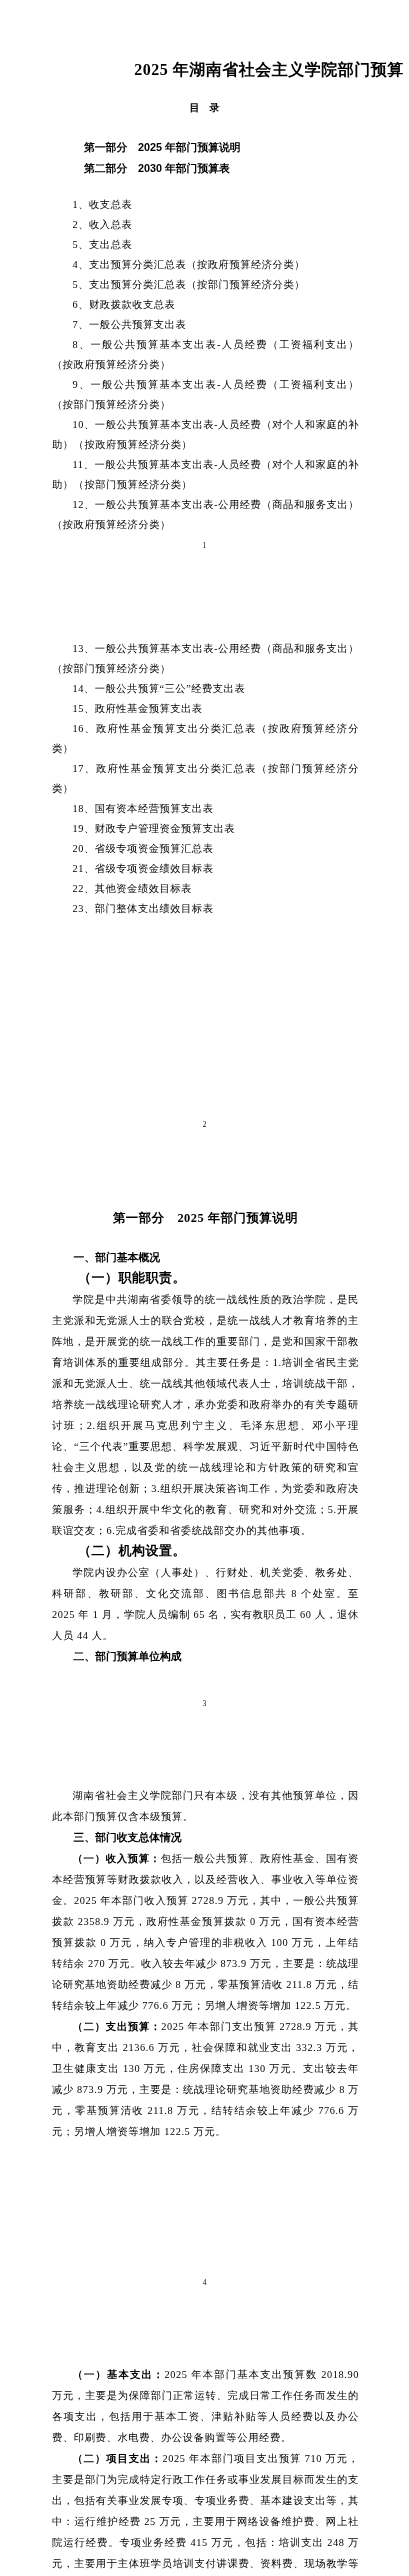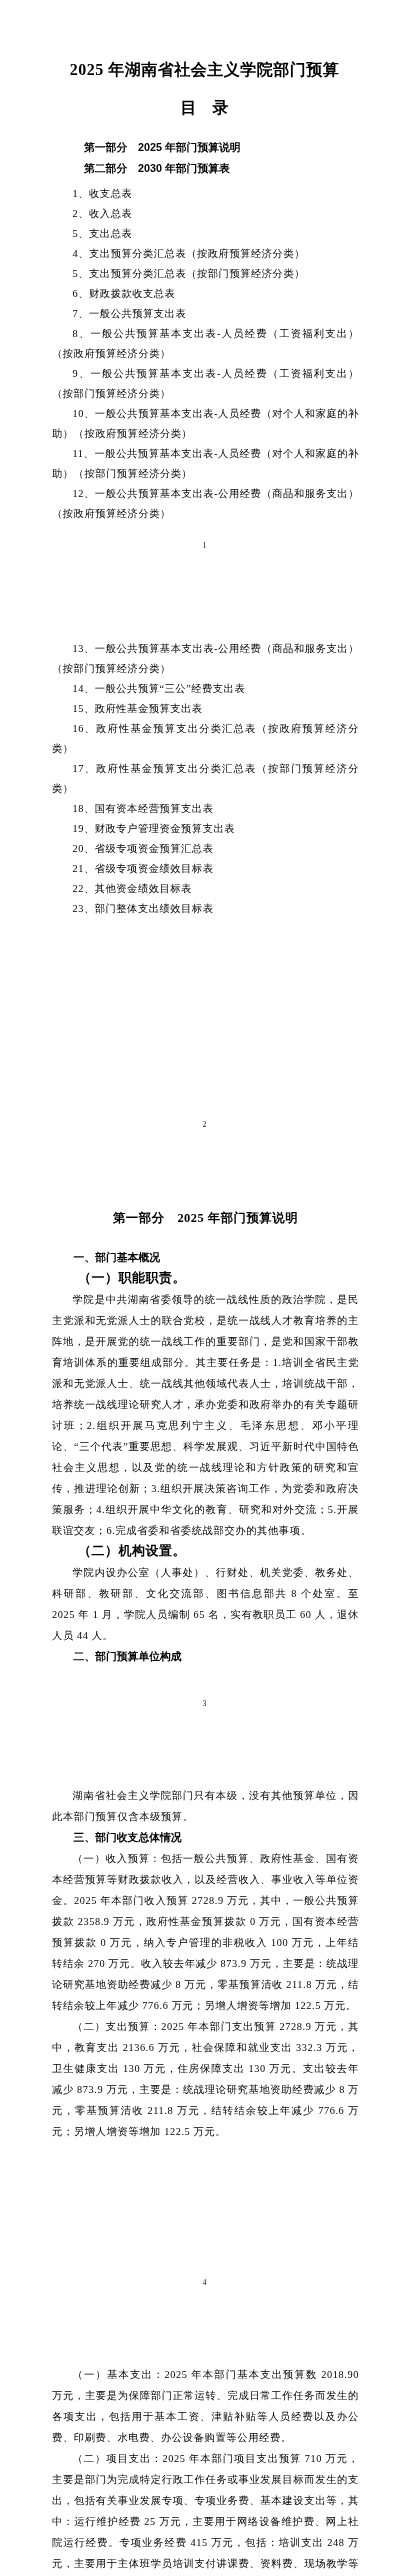--- a/index.html
+++ b/index.html
@@ -1,40 +1,40 @@
 <!DOCTYPE html>
 <html style="font-size:8.2px"><head>
 <meta charset="utf-8">
 <style>
   html,body { margin:0; padding:0; background:#ffffff; }
   body { width:409px; font-family:"Liberation Serif", serif; color:#000; }
   .page { position:relative; width:409px; height:579px; overflow:hidden; background:#ffffff; box-sizing:border-box; }
   .pad { padding:48px 50px 0 52px; }
 
-  .doc-title { margin:58px 5.2px 0; text-align:center; font-size:16px; font-weight:bold;
+  .doc-title { margin:58px 5.2px 0; text-align:right; font-size:16px; font-weight:bold;
                line-height:23px; letter-spacing:0.5px; }
-  .toc-title { margin-top:18.5px; text-align:center; font-size:16px; font-weight:bold;
+  .toc-title { margin-top:18.5px; text-align:center; font-size:10px; font-weight:bold;
                font-family:"Liberation Sans", sans-serif; line-height:15.5px; }
   .toc-wrap { padding:0 50px 0 52px; }
   .toc-part { font-family:"Liberation Sans", sans-serif; font-weight:bold; font-size:10.8px;
               line-height:21.6px; padding-left:32px; }
   .toc-part.first { margin-top:21.6px; }
-  .toc-list { margin-top:4px; }
+  .toc-list { margin-top:15px; }
   .toc-item { font-size:10.3px; line-height:20px; text-indent:2em; letter-spacing:0.5px;
               text-align:justify; }
   .page2-list { margin-top:12px; }
 
   .part-heading { text-align:center; font-size:12.4px; font-weight:bold; line-height:24px;
                   margin:0 0 16.5px 0; letter-spacing:0.5px; }
   .h-sans { font-family:"Liberation Sans", sans-serif; font-weight:bold; font-size:10.8px;
             line-height:21px; text-indent:2em; }
   .h-kai  { font-weight:bold; font-size:13px; line-height:21px; text-indent:2em; letter-spacing:0.5px;font-family:Liberation Mono, monospace; }
   p.body { margin:0; font-size:10.3px; line-height:21px; text-align:justify; text-indent:2em;
            letter-spacing:0.6px; }
-  p.body .lead { font-weight:normal; }
+  p.body .lead { font-weight:bold; }
 
   .pageno { position:absolute; bottom:29px; left:0; width:100%; text-align:center;
             font-size:7.2px; letter-spacing:0; text-indent:0; }
 </style>
 </head>
 <body>
 
 <div class="page">
   <div class="doc-title">2025 年湖南省社会主义学院部门预算</div>
   <div class="toc-title">目　录</div>

